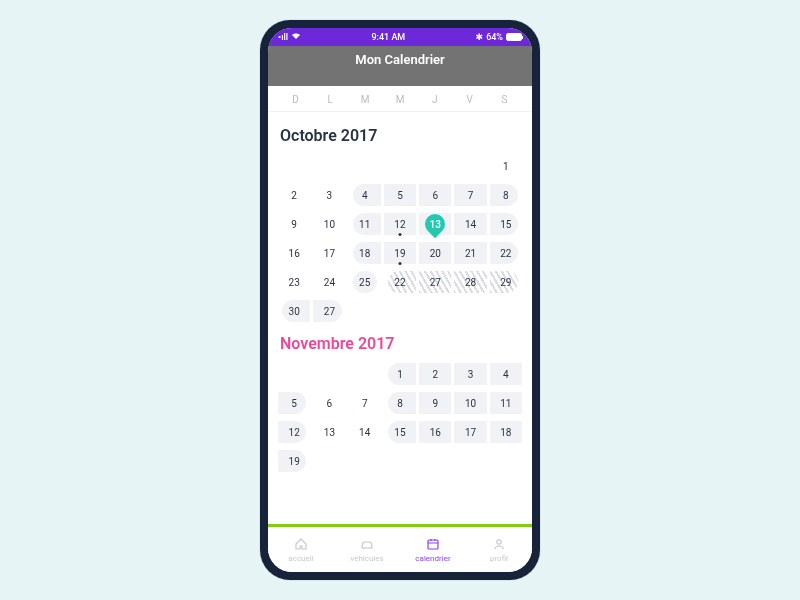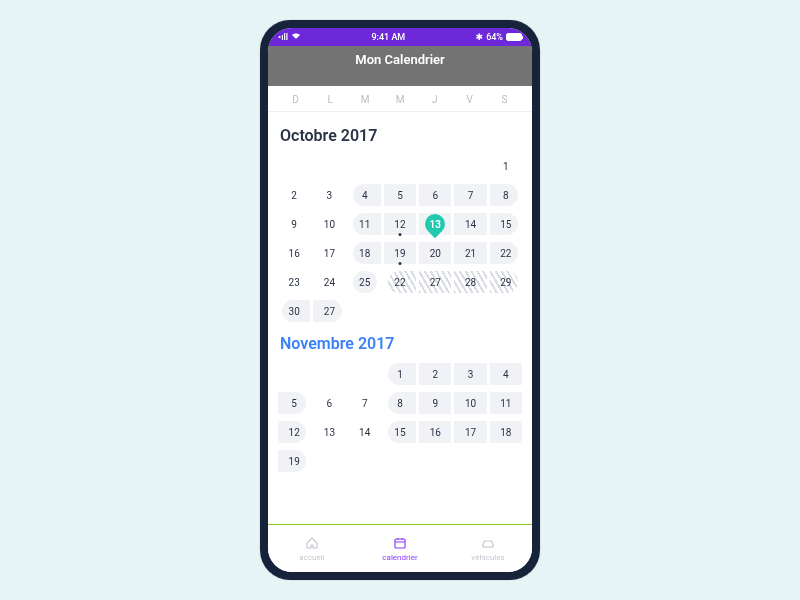--- a/index.html
+++ b/index.html
@@ -5,33 +5,33 @@
   *{box-sizing:border-box;margin:0;padding:0;font-family:-apple-system,BlinkMacSystemFont,"Segoe UI",Roboto,Helvetica,Arial,sans-serif}
   body{width:800px;height:600px;background:#e6f4f5;display:flex;align-items:center;justify-content:center;overflow:hidden}
   .phone{width:280px;height:560px;background:#17233b;border-radius:30px;padding:8px;box-shadow:0 0 0 1px rgba(0,0,0,.05)}
   .screen{width:100%;height:100%;background:#fff;border-radius:24px;overflow:hidden;display:flex;flex-direction:column;position:relative}
   .status-bar{height:18px;background:#6d28d9;color:#fff;display:flex;align-items:center;justify-content:space-between;padding:0 10px;font-size:9px;font-weight:500}
   .status-left,.status-right{display:flex;align-items:center;gap:3px}
   .header{background:#737373;color:#fff;text-align:center;padding:6px 0 19px;font-size:13px;font-weight:600}
   .weekdays{display:grid;grid-template-columns:repeat(7,1fr);text-align:center;color:#b9bcc4;font-size:10px;padding:8px 10px 6px;border-bottom:1px solid #eef0f3}
   .scroll{flex:1;overflow:hidden;padding:4px 10px 0}
   .month-label{font-size:16px;font-weight:600;color:#2a3246;margin:10px 0 8px 2px}
-  .month-label.muted{color:#3b82f6}
+  .month-label.muted{color:#ec4899}
   .grid{display:grid;grid-template-columns:repeat(7,1fr);grid-auto-rows:26px;gap:3px 3px}
   .cell{position:relative;display:flex;align-items:center;justify-content:center}
   .day{font-size:10px;color:#2a3246;width:100%;height:22px;display:flex;align-items:center;justify-content:center;position:relative;z-index:2}
   .pill{position:absolute;top:2px;bottom:2px;left:0;right:0;background:#f1f2f5}
   .pill.start{border-top-left-radius:11px;border-bottom-left-radius:11px;left:4px}
   .pill.end{border-top-right-radius:11px;border-bottom-right-radius:11px;right:4px}
   .pill.single{border-radius:11px;left:4px;right:4px}
   .hatch{background:repeating-linear-gradient(60deg,#d9dce3 0 2px,transparent 2px 5px)}
   .today{position:absolute;width:20px;height:20px;border-radius:50% 50% 50% 0;background:#21c9b0;transform:rotate(-45deg);z-index:1}
   .today+ .day{color:#fff;font-weight:600}
   .dot{position:absolute;bottom:1px;left:50%;transform:translateX(-50%);width:3px;height:3px;border-radius:50%;background:#2a3246;z-index:3}
-  .tabbar{height:48px;border-top:1px solid #84cc16;display:flex;background:#fff}
+  .tabbar{height:48px;border-top:3px solid #84cc16;display:flex;background:#fff}
   .tab{flex:1;display:flex;flex-direction:column;align-items:center;justify-content:center;gap:2px;color:#c4c8d1;font-size:8px}
   .tab.active{color:#8a3ffc}
   .tab svg{width:16px;height:16px}
   .battery{border:1px solid #fff;border-radius:2px;width:16px;height:8px;position:relative}
   .battery:after{content:"";position:absolute;right:-2px;top:2px;width:1px;height:3px;background:#fff}
   .battery i{display:block;background:#fff;height:100%;width:100%}
 </style>
 </head>
 <body>
 
@@ -294,28 +294,35 @@
         </div>
       </div>
 
   <div class="tabbar" id="tabbar">
         <div class="tab">
           <svg viewBox="0 0 16 16">
             <path d="M3 8l5-5 5 5v5H9v-3H7v3H3z" fill="none" stroke="currentColor" stroke-width="1.2" stroke-linejoin="round"></path>
           </svg>
           <span>accueil</span>
         </div>
+        <div class="tab">
+          <svg viewBox="0 0 16 16">
+            <path d="M3 10l1-3c0-1 1-1 1-1h6s1 0 1 1l1 3v2H3z M5 12v1M11 12v1" fill="none" stroke="currentColor" stroke-width="1.2" stroke-linejoin="round"></path>
+          </svg>
+          <span>véhicules</span>
+        </div>
         <div class="tab active">
           <svg viewBox="0 0 16 16">
             <rect x="3" y="4" width="10" height="9" rx="1" fill="none" stroke="currentColor" stroke-width="1.2"></rect>
             <path d="M3 7h10M6 3v2M10 3v2" stroke="currentColor" stroke-width="1.2"></path>
           </svg>
           <span>calendrier</span>
         </div>
         <div class="tab">
           <svg viewBox="0 0 16 16">
-            <path d="M3 10l1-3c0-1 1-1 1-1h6s1 0 1 1l1 3v2H3z M5 12v1M11 12v1" fill="none" stroke="currentColor" stroke-width="1.2" stroke-linejoin="round"></path>
+            <circle cx="8" cy="6" r="2.2" fill="none" stroke="currentColor" stroke-width="1.2"></circle>
+            <path d="M4 13c0-2 2-3 4-3s4 1 4 3" fill="none" stroke="currentColor" stroke-width="1.2"></path>
           </svg>
-          <span>véhicules</span>
+          <span>profil</span>
         </div>
       </div>
  </div>
 </div>
 
 </body></html>

